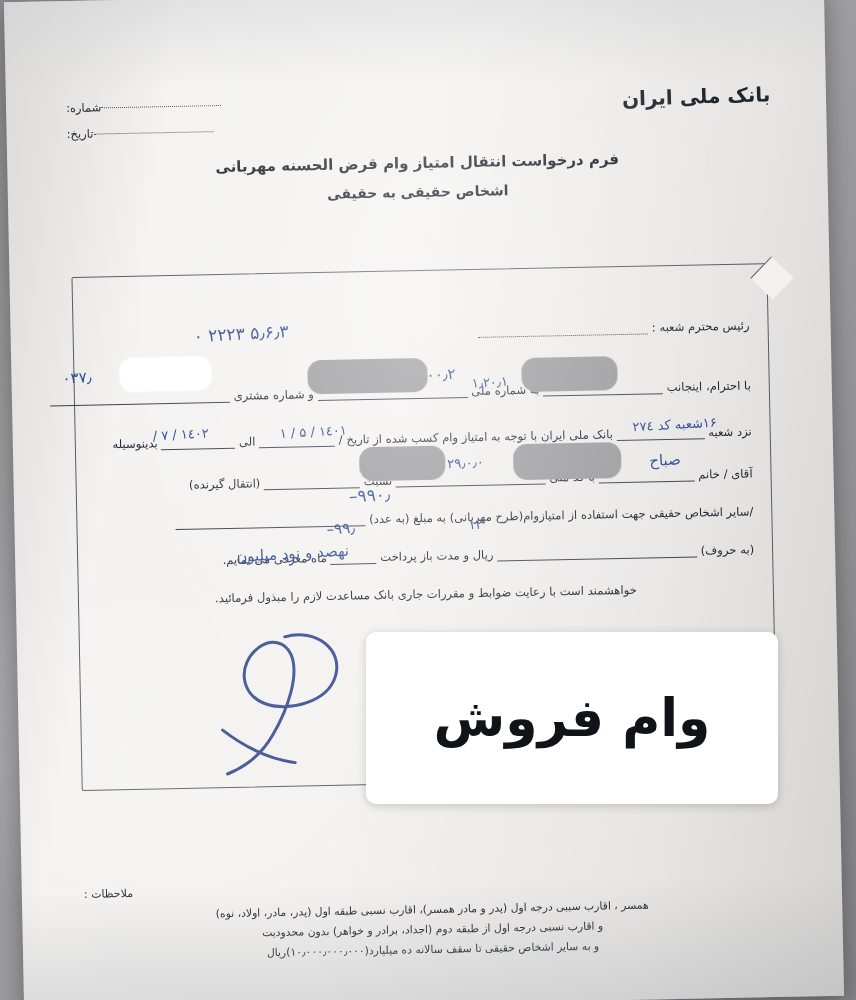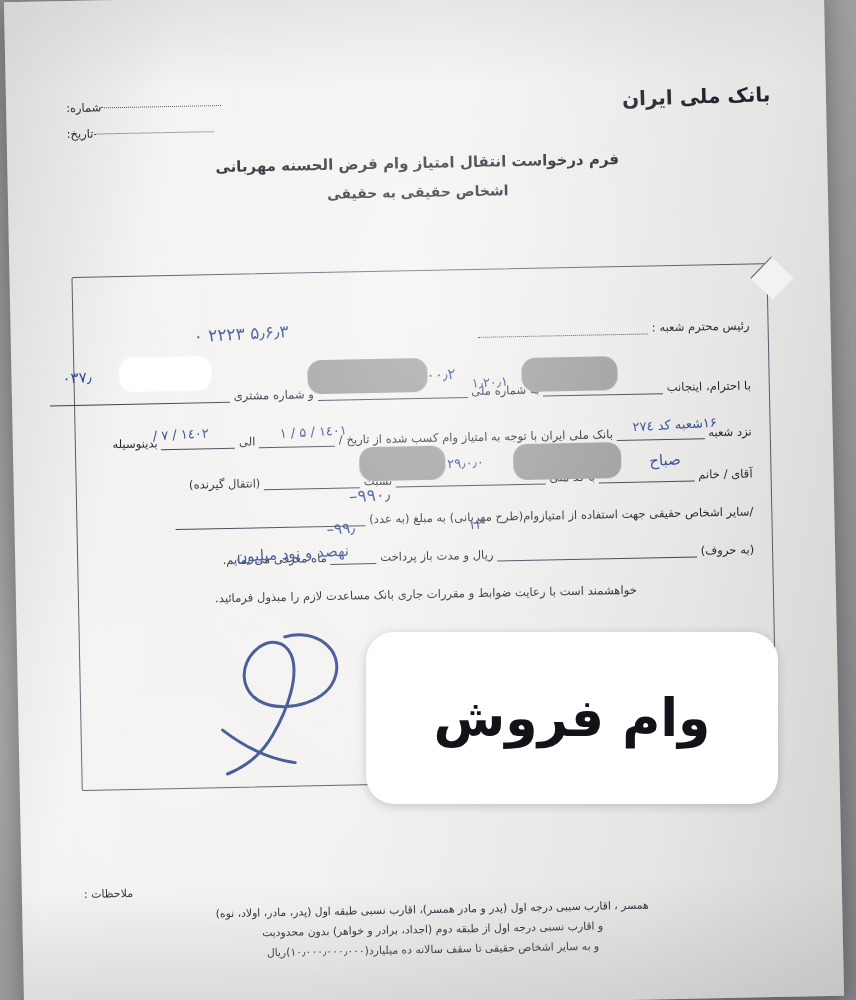--- a/index.html
+++ b/index.html
@@ -192,21 +192,21 @@
   }
 
   
   .sticker {
     position: absolute;
     left: 366px;
     top: 632px;
     width: 412px;
     height: 172px;
     background: #ffffff;
-    border-radius: 28px;
+    border-radius: 10px;
     display: flex;
     align-items: center;
     justify-content: center;
     box-shadow: 0 2px 10px rgba(0,0,0,0.18);
   }
   .sticker-text {
     font-size: 52px;
     font-weight: bold;
     color: #111318;
     letter-spacing: 1px;

